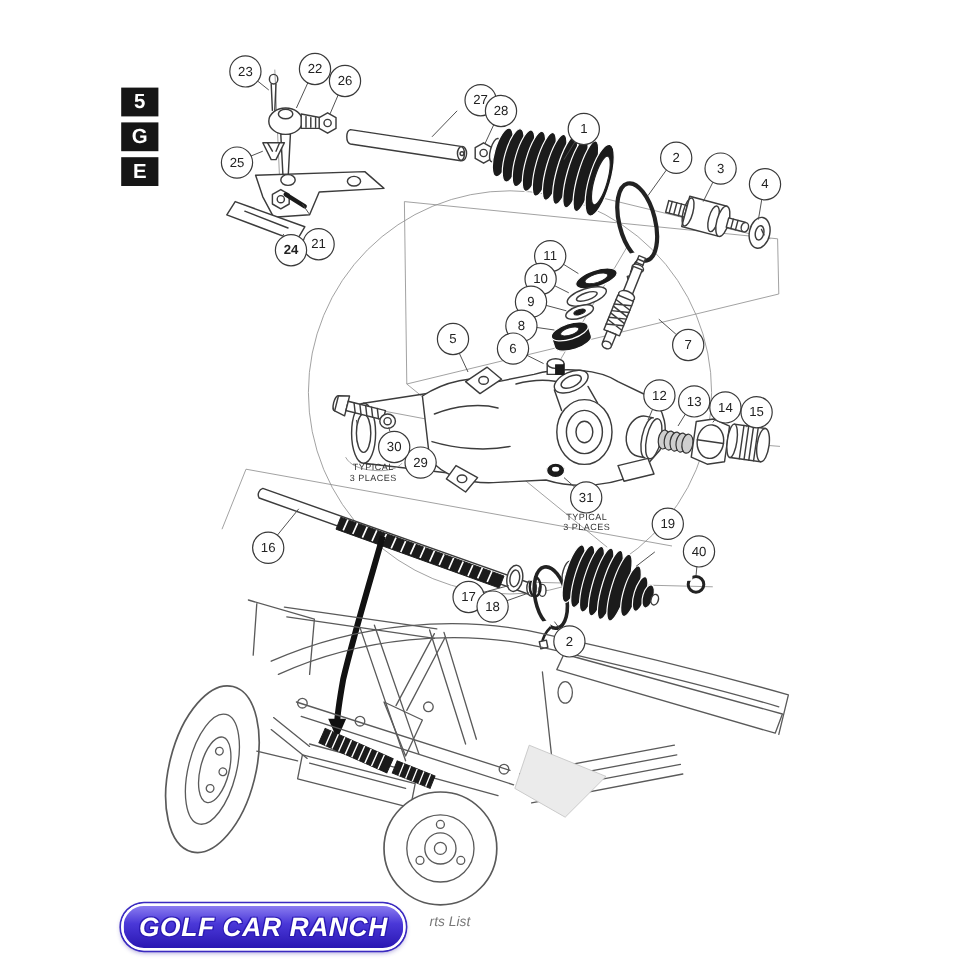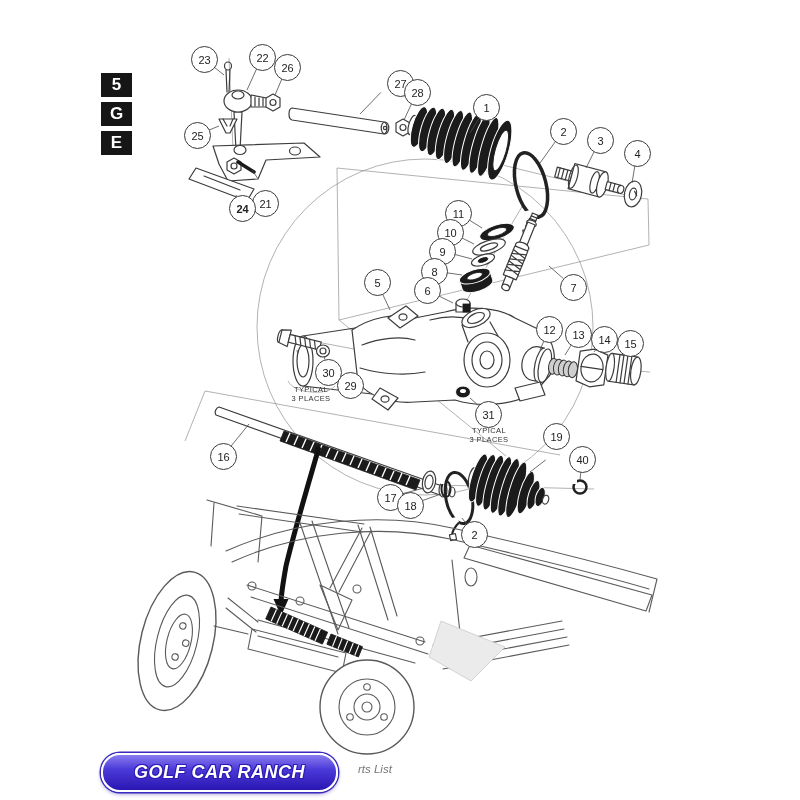--- a/index.html
+++ b/index.html
@@ -26,21 +26,21 @@
            border:1.3px solid #3a3a3a;border-radius:50%;background:#fff;
            display:flex;align-items:center;justify-content:center;
            font-size:11px;color:#222;}
   
   .note{position:absolute;width:70px;margin-left:-35px;text-align:center;
         font-size:7.5px;line-height:1.25;color:#333;letter-spacing:.4px;}
   
   .logo{position:absolute;left:101px;top:753px;width:237px;height:39px;border-radius:19px;
         border:2px solid #fff;box-shadow:0 0 0 1.5px #3a2ac0,0 2px 4px rgba(40,20,160,.45);
         display:flex;align-items:center;justify-content:center;box-sizing:border-box;}
-  .logo span{font-style:italic;font-weight:bold;font-size:18px;letter-spacing:.5px;color:#fff;
+  .logo span{font-style:italic;font-weight:bold;font-size:22px;letter-spacing:.5px;color:#fff;
         text-shadow:1px 1px 0 #2d1bb5,-1px -1px 0 #2d1bb5,1px -1px 0 #2d1bb5,-1px 1px 0 #2d1bb5;}
   .caption{position:absolute;left:358px;top:763px;font-style:italic;font-size:11.5px;color:#777;}
 </style>
 </head>
 <body>
 
 <div class="stage">
 
   <div class="tabs">
     <div class="tab">

